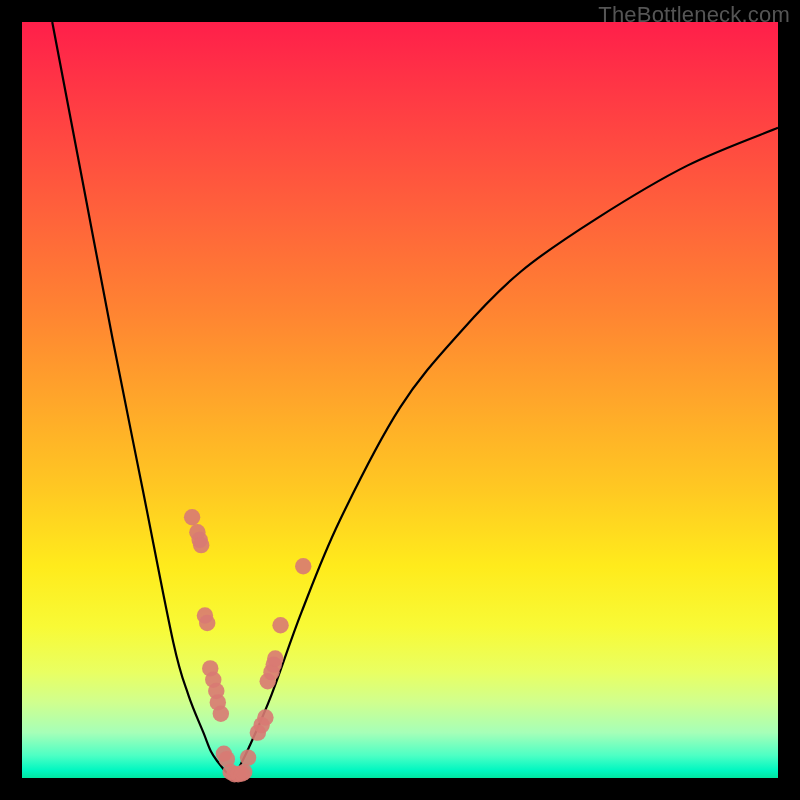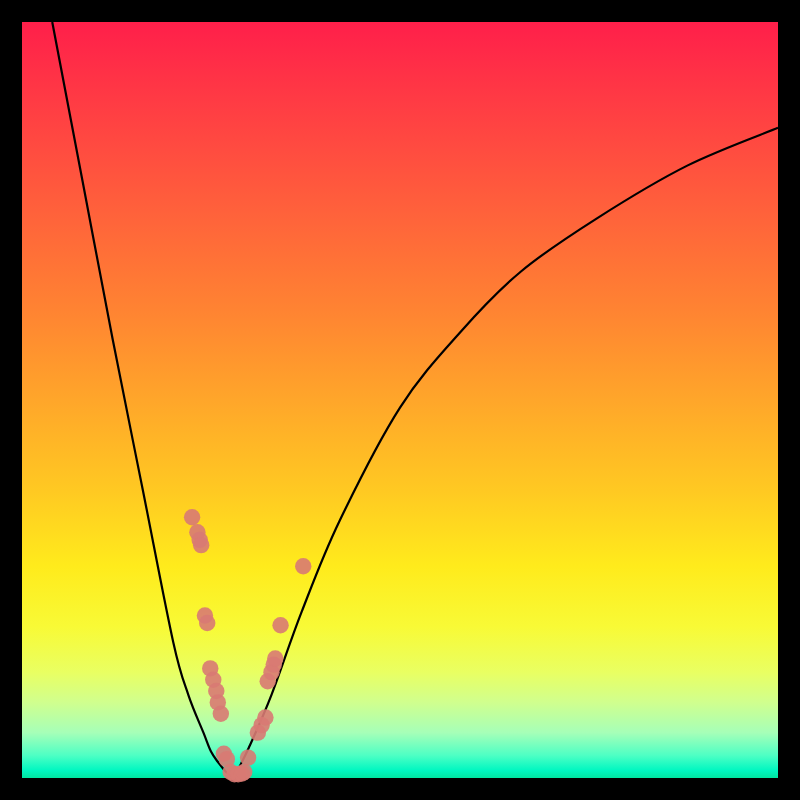--- a/index.html
+++ b/index.html
@@ -75,20 +75,21 @@
   .dot {
     fill: #d87a73;
     opacity: 0.9;
   }
 </style>
 </head>
 <body>
 
 <div class="chart-container">
   <div class="plot-area"></div>
+  <div class="watermark">TheBottleneck.com</div>
   <svg class="overlay" viewBox="0 0 100 100" preserveAspectRatio="none">
     <g id="curve-group">
         <path d="M 4,0 C 4.666666666666667,3.5 6.666666666666667,14 8,21 C 9.333333333333334,28 10.666666666666666,35.16666666666667 12,42.00000000000001 C 13.333333333333334,48.83333333333334 14.666666666666666,55.333333333333336 16,62 C 17.333333333333332,68.66666666666667 19,77.5 20,82 C 21,86.5 21.333333333333332,87 22,89 C 22.666666666666668,91 23.5,92.75 24,94 C 24.5,95.25 24.666666666666668,95.83333333333333 25,96.5 C 25.333333333333332,97.16666666666667 25.666666666666668,97.55 26,98 C 26.333333333333332,98.45 26.666666666666664,98.86666666666667 27,99.2 C 27.333333333333336,99.53333333333333 27.833333333333336,99.86666666666667 28.000000000000004,100" class="curve" vector-effect="non-scaling-stroke"></path>
         <path d="M 28.000000000000004,100 C 28.333333333333336,99.33333333333333 29.166666666666668,97.83333333333333 30,96 C 30.833333333333332,94.16666666666667 31.833333333333332,92 33,89 C 34.166666666666664,86 35.5,81.83333333333333 37,78 C 38.5,74.16666666666667 39.833333333333336,70.5 42,66 C 44.166666666666664,61.5 47.333333333333336,55.166666666666664 50,51 C 52.666666666666664,46.833333333333336 55.33333333333333,44 57.99999999999999,41 C 60.66666666666666,38 63,35.5 66,33 C 69,30.5 72.33333333333333,28.333333333333332 76,26 C 79.66666666666667,23.666666666666668 84,21 88,19 C 92,17 98,14.833333333333334 100,14" class="curve" vector-effect="non-scaling-stroke"></path>
       </g>
     <g id="scatter-group">
         <circle cx="22.5" cy="65.5" r="1.085" class="dot"></circle>
         <circle cx="23.2" cy="67.5" r="1.085" class="dot"></circle>
         <circle cx="23.5" cy="68.5" r="1.085" class="dot"></circle>
         <circle cx="23.7" cy="69.2" r="1.085" class="dot"></circle>

